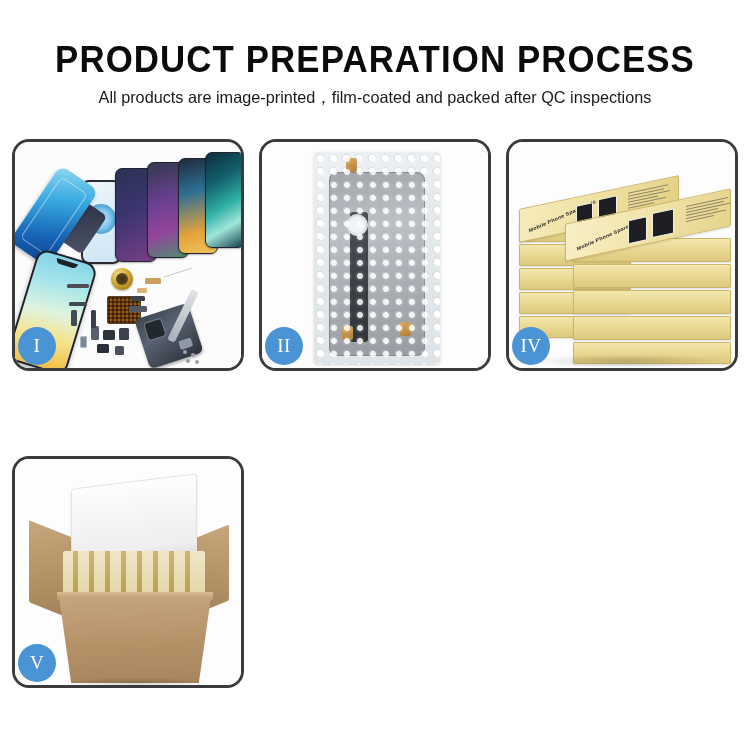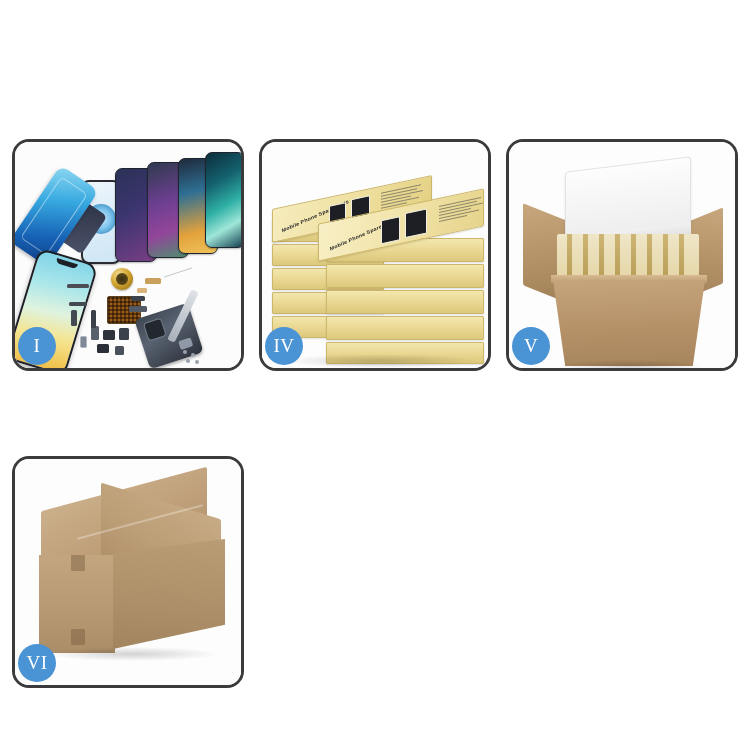--- a/index.html
+++ b/index.html
@@ -355,20 +355,24 @@
   .shadow-soft{
     position:absolute; border-radius:50%;
     background:radial-gradient(ellipse at center, rgba(0,0,0,.17) 0%, rgba(0,0,0,0) 72%);
   }
 </style>
 </head>
 <body>
 
 <div class="page">
 
+  <div class="header">
+    <div class="title">PRODUCT PREPARATION PROCESS</div>
+    <div class="subtitle">All products are image-printed，film-coated and packed after QC inspections</div>
+  </div>
 
   <div class="grid">
 
     <div class="panel">
       <div class="panel-inner p1">
 
         <div class="fan">
           <div class="ph a"></div>
           <div class="ph b"></div>
           <div class="ph c"></div>
@@ -407,20 +411,34 @@
             <i style="left:3px;top:9px;"></i>
               <i style="left:12px;top:10px;"></i>
           </div>
           <div class="wline" style="left:96px;top:6px;width:30px;transform:rotate(-18deg);"></div>
         </div>
 
       </div>
       <div class="badge">I</div>
     </div>
 
+    <div class="panel">
+      <div class="panel-inner">
+        <div class="bubblebag">
+          <div class="bagpart"></div>
+          <div class="bagflex"></div>
+          <div class="bagring"></div>
+          <div class="tape" style="left:32px;top:6px;"></div>
+          <div class="tape" style="left:28px;top:174px;"></div>
+          <div class="tape" style="left:86px;top:170px;"></div>
+          <div class="bubble-overlay"></div>
+        </div>
+      </div>
+      <div class="badge">II</div>
+    </div>
 
 
     <div class="panel">
       <div class="panel-inner">
         <div class="stack">
 
           <div class="sbox slab" style="left:6px;top:62px;width:112px;height:22px;"></div>
           <div class="sbox slab" style="left:6px;top:86px;width:112px;height:22px;"></div>
           <div class="sbox slab" style="left:6px;top:110px;width:112px;height:22px;"></div>
           <div class="sbox slab" style="left:6px;top:134px;width:112px;height:22px;"></div>
@@ -482,28 +500,15 @@
           <i style="left:106px"></i>
             <i style="left:122px"></i>
         </div>
         <div class="carton-rim"></div>
         <div class="carton-front"></div>
         <div class="shadow-soft" style="left:48px;top:218px;width:146px;height:12px;"></div>
       </div>
       <div class="badge">V</div>
     </div>
 
-    <div class="panel">
-      <div class="panel-inner">
-        <div class="c6-top"></div>
-        <div class="c6-top2"></div>
-        <div class="c6-left"></div>
-        <div class="c6-right"></div>
-        <div class="c6-seam" style="left:60px;top:62px;width:130px;height:2px;transform:rotate(-15deg);"></div>
-        <div class="c6-tape" style="left:56px;top:96px;width:14px;height:16px;"></div>
-        <div class="c6-tape" style="left:56px;top:170px;width:14px;height:16px;"></div>
-        <div class="shadow-soft" style="left:32px;top:188px;width:170px;height:14px;"></div>
-      </div>
-      <div class="badge">VI</div>
-    </div>
 
   </div>
 </div>
 
 </body></html>

